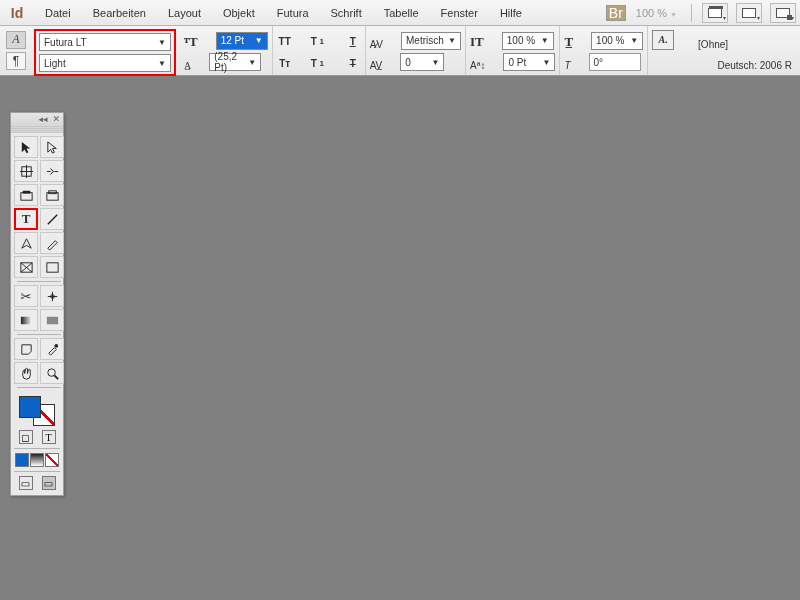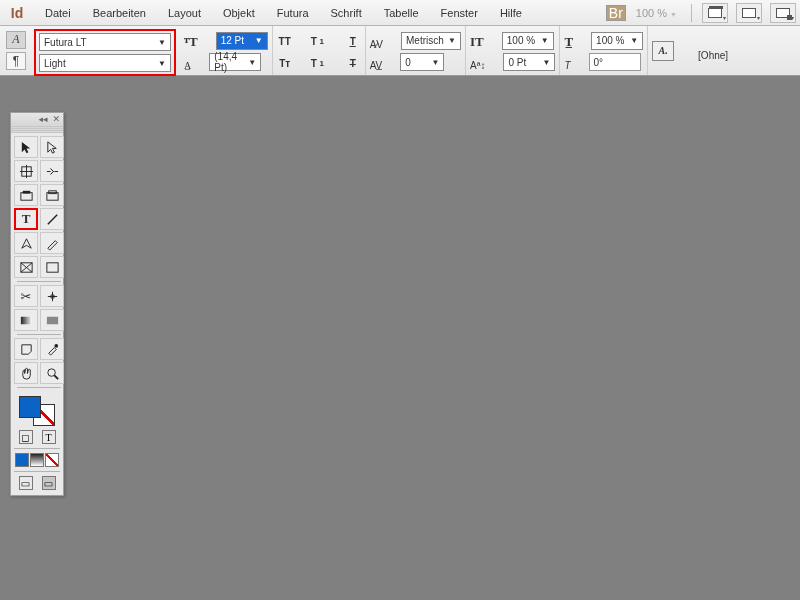--- a/index.html
+++ b/index.html
@@ -115,21 +115,21 @@
     <div class="cs-row">
       <span class="tinyT">ᵀT</span>
       <div class="dropdown dd-num hl">
         <span>12 Pt</span>
           <span class="dd-arrow" style="color:#fff">▼</span>
       </div>
     </div>
     <div class="cs-row">
       <span style="font-family:serif;">A̲</span>
       <div class="dropdown dd-num">
-        <span>(14,4 Pt)</span>
+        <span>(25,2 Pt)</span>
           <span class="dd-arrow">▼</span>
       </div>
     </div>
   </div>
 
   <div class="cs-col">
     <div class="cs-row icongroup">
       <span>TT</span>
       <span>T<span class="superscript">1</span></span>
       <span style="text-decoration:underline;">T</span>
@@ -188,20 +188,23 @@
       <div class="smallnum">
         <span>0°</span>
       </div>
     </div>
   </div>
 
   <div class="cs-col noborder" style="flex:1;">
     <div class="cs-row">
       <div class="Aicon">A.</div>
       <span>[Ohne]</span>
+    </div>
+    <div class="cs-row" style="justify-content:flex-end; padding-right:4px;">
+      <span>Deutsch: 2006 R</span>
     </div>
   </div>
 </div>
 
 <div class="tools">
   <div class="titlebar">◂◂ &nbsp;✕</div>
   <div class="grip"></div>
   <div class="grid">
     <div class="tool">
         <svg viewBox="0 0 16 16">

